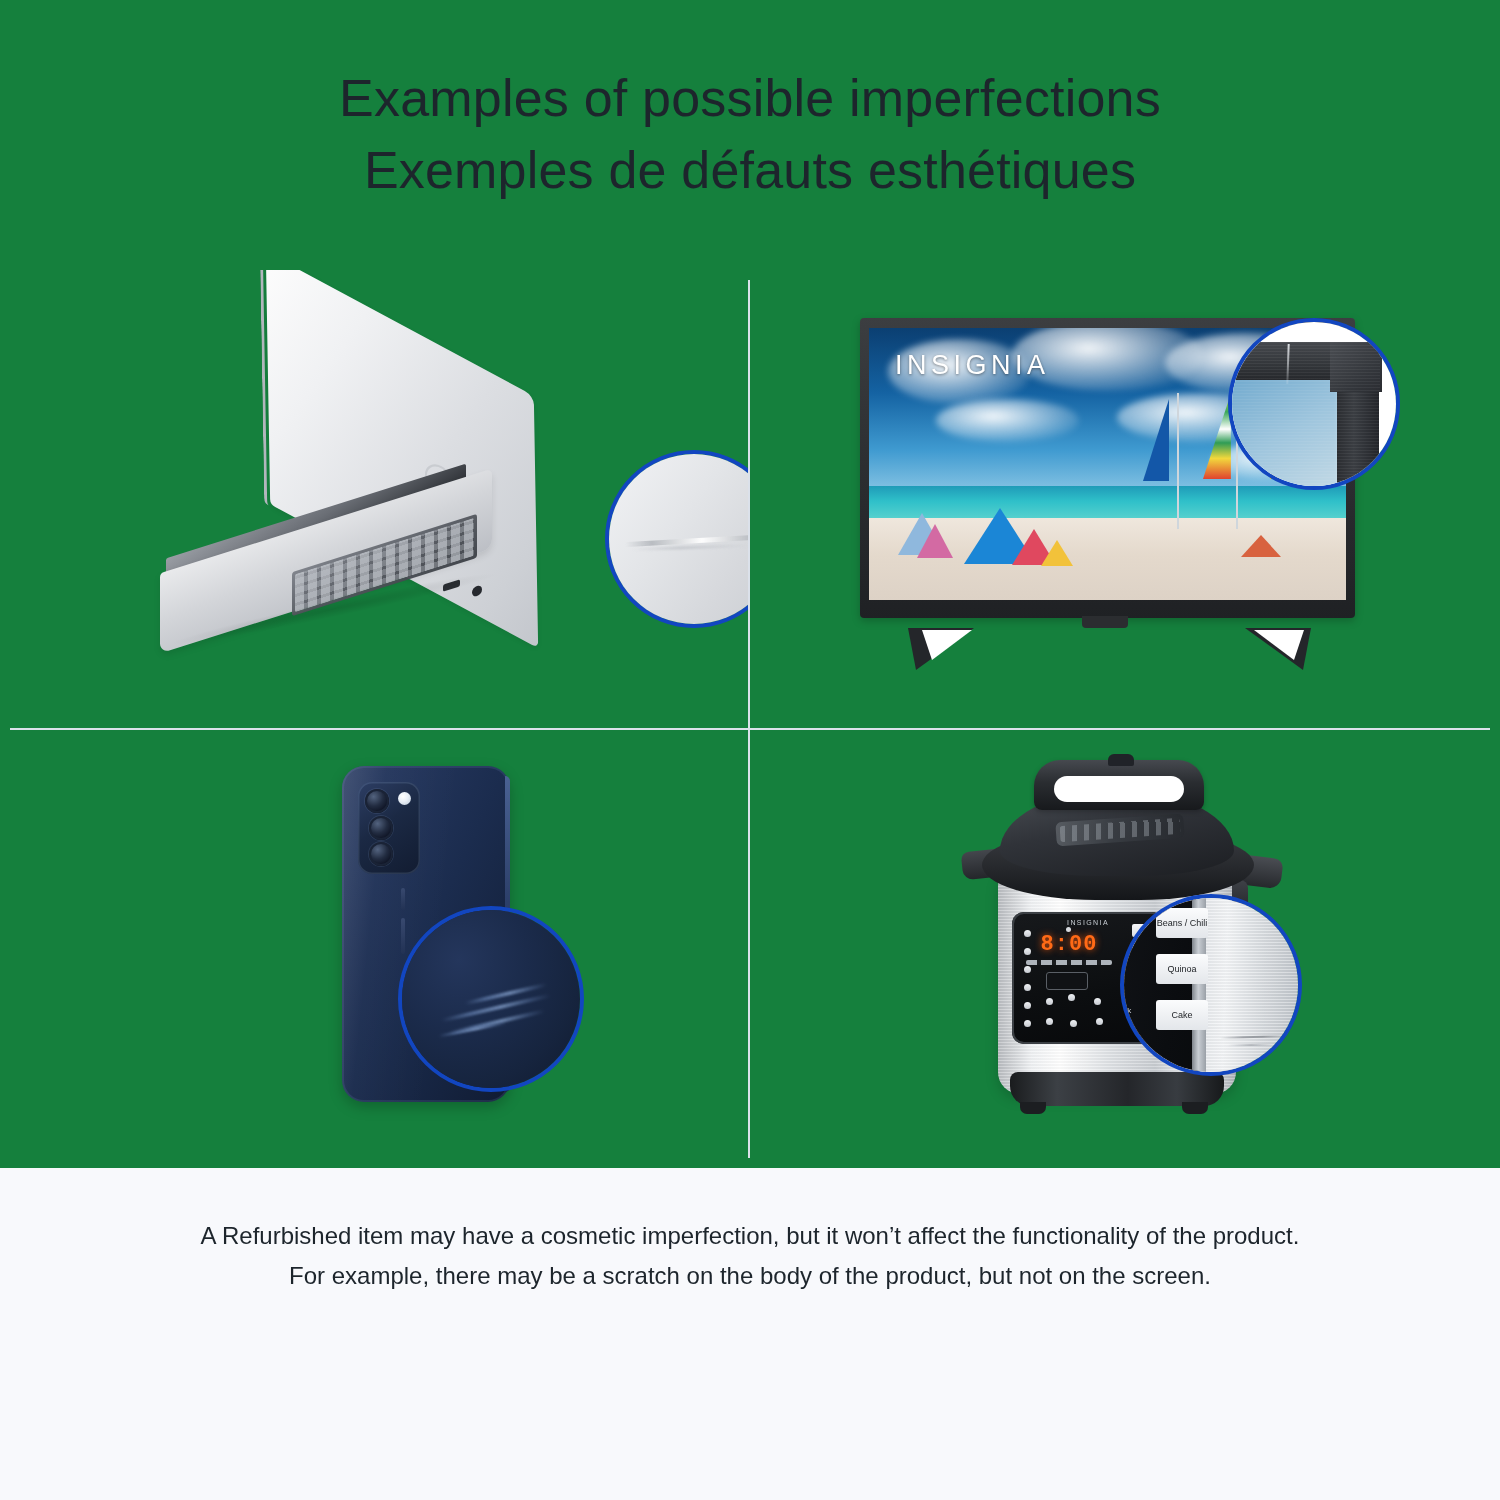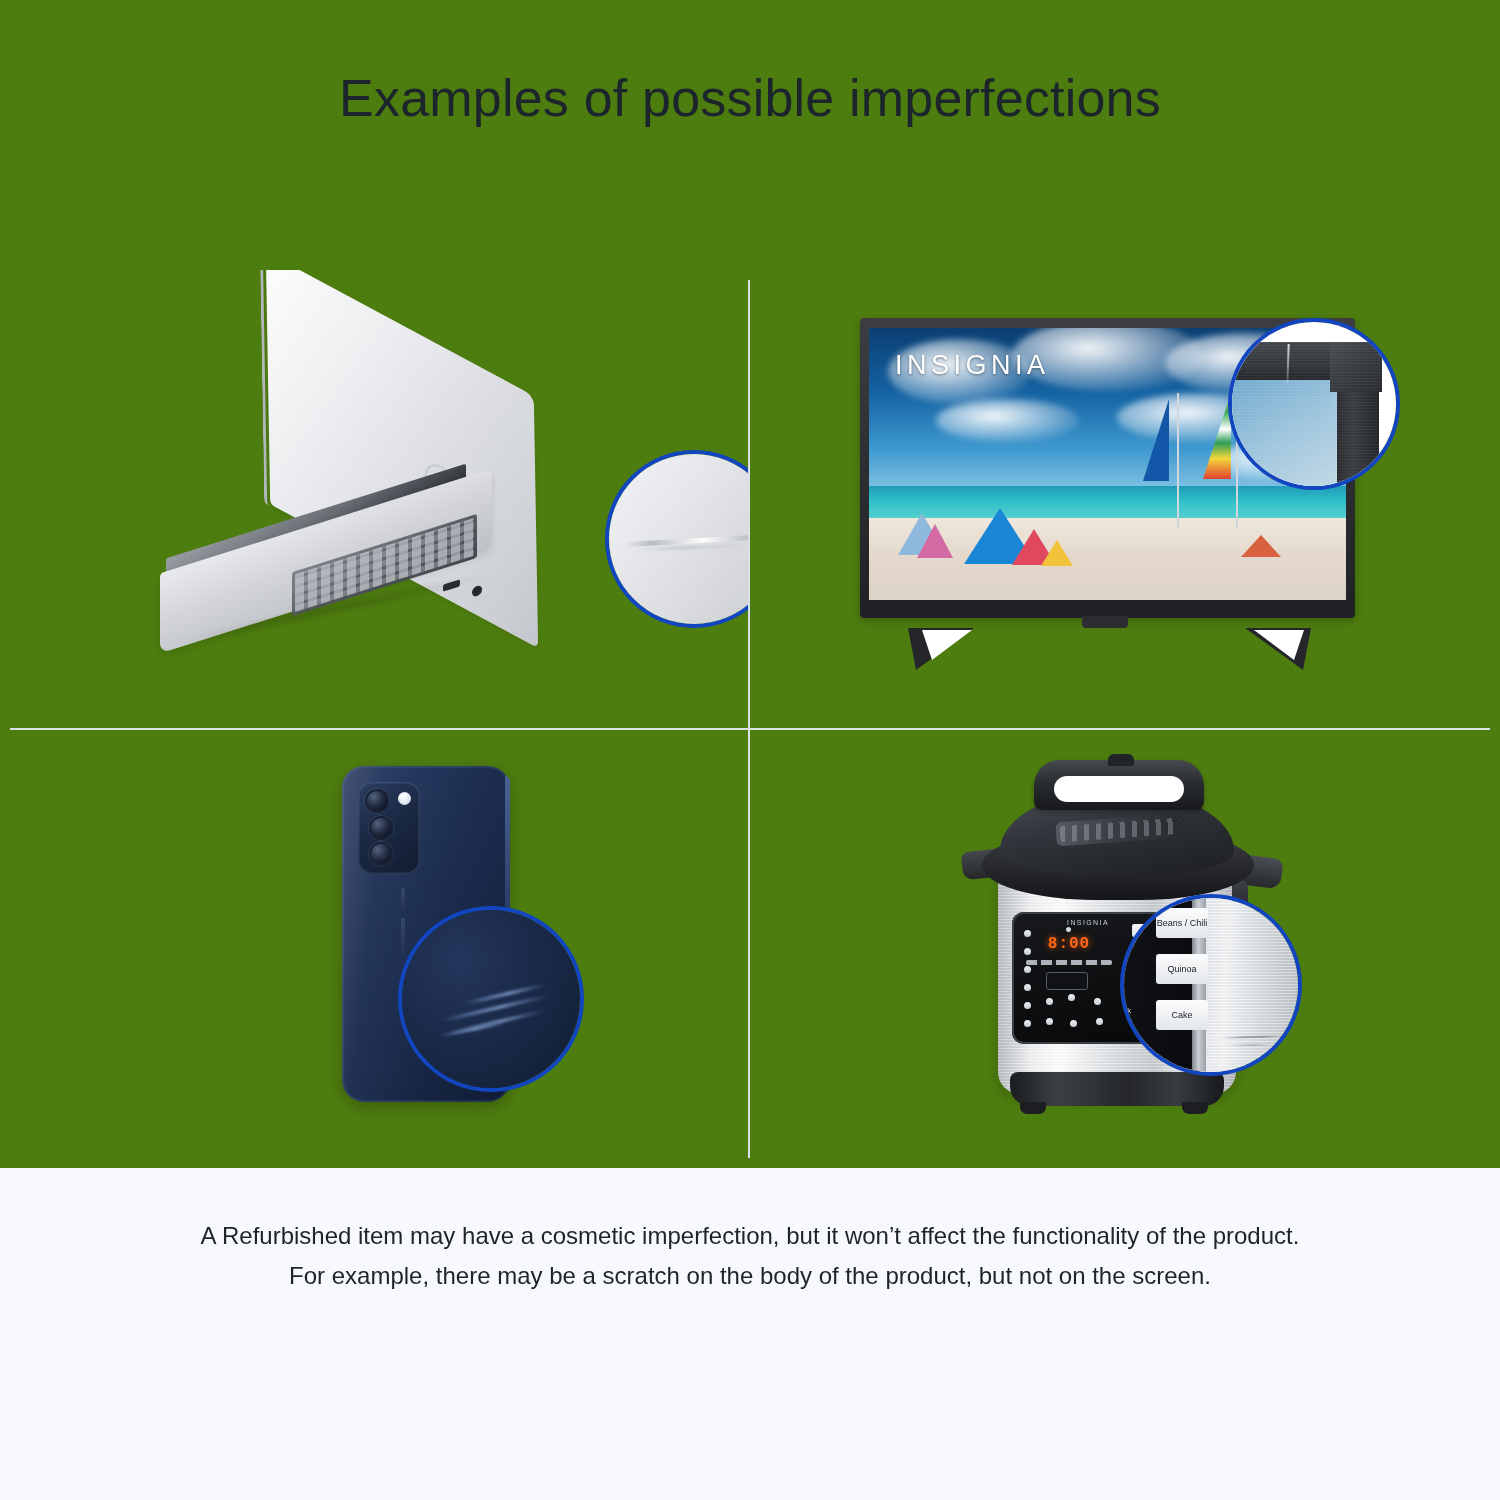--- a/index.html
+++ b/index.html
@@ -2,21 +2,21 @@
 <html><head>
 <meta charset="utf-8">
 <style>
   * { box-sizing: border-box; margin: 0; padding: 0; }
   html, body {
     width: 1500px; height: 1500px;
     background: #ffffff;
     font-family: "Liberation Sans", sans-serif;
     overflow: hidden;
   }
-  .page { position: relative; width: 1500px; height: 1500px; background: #4d7c0f; }
+  .page { position: relative; width: 1500px; height: 1500px; background: #15803d; }
 
   
   .heading {
     position: absolute; top: 62px; left: 0; width: 1500px;
     text-align: center;
   }
   .heading .line {
     display: block;
     font-size: 52px;
     font-weight: 300;
@@ -366,21 +366,21 @@
     background: linear-gradient(170deg,#17191c 0%,#0c0e10 60%,#08090b 100%);
     box-shadow: inset 0 0 0 2px #3c4045;
   }
   .ctrl-brand {
     position:absolute; left:0; top:7px; width:100%; text-align:center;
     color:#c9ced4; font-size:7px; letter-spacing:1.4px;
   }
   .ctrl-led {
     position:absolute; left: 26px; top: 20px; width: 62px; height: 24px;
     display:flex; align-items:center; justify-content:center;
-    color:#ff6a16; font-family:"Liberation Mono", monospace; font-size:16px;
+    color:#ff6a16; font-family:"Liberation Mono", monospace; font-size:22px;
     font-weight:700; letter-spacing:1px;
     text-shadow: 0 0 7px rgba(255,90,10,.85);
   }
   .ctrl-dot {
     position:absolute; left: 54px; top: 15px; width:5px; height:5px; border-radius:50%;
     background:#d7dbe0;
   }
   .ctrl-bar {
     position:absolute; left: 14px; top: 48px; width: 86px; height: 5px;
     background: repeating-linear-gradient(90deg,#aeb4bb 0 11px, #1a1c1f 11px 15px);
@@ -457,20 +457,21 @@
   }
   .note.fr { margin-top: 28px; }
 </style>
 </head>
 <body>
 
 <div class="page">
 
   <div class="heading">
     <span class="line">Examples of possible imperfections</span>
+    <span class="line">Exemples de défauts esthétiques</span>
   </div>
 
   <div class="grid">
     <div class="vdiv"></div>
     <div class="hdiv"></div>
 
     <div class="cell cell-laptop">
       <div class="laptop-wrap">
         <div class="lid"></div>
         <div class="lid-edge"></div>

